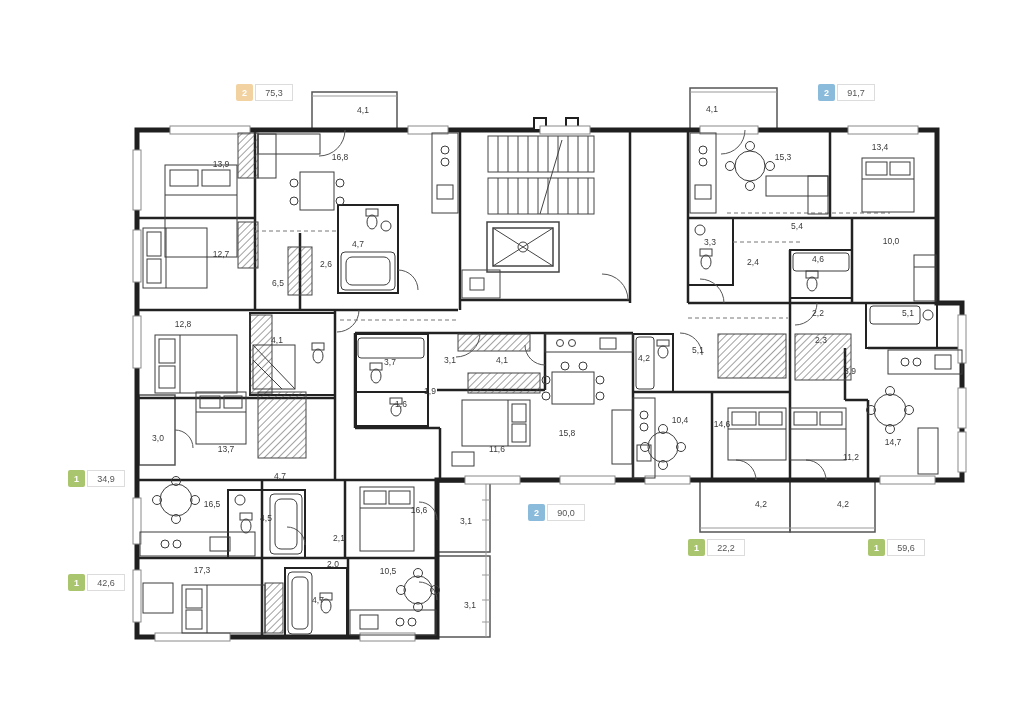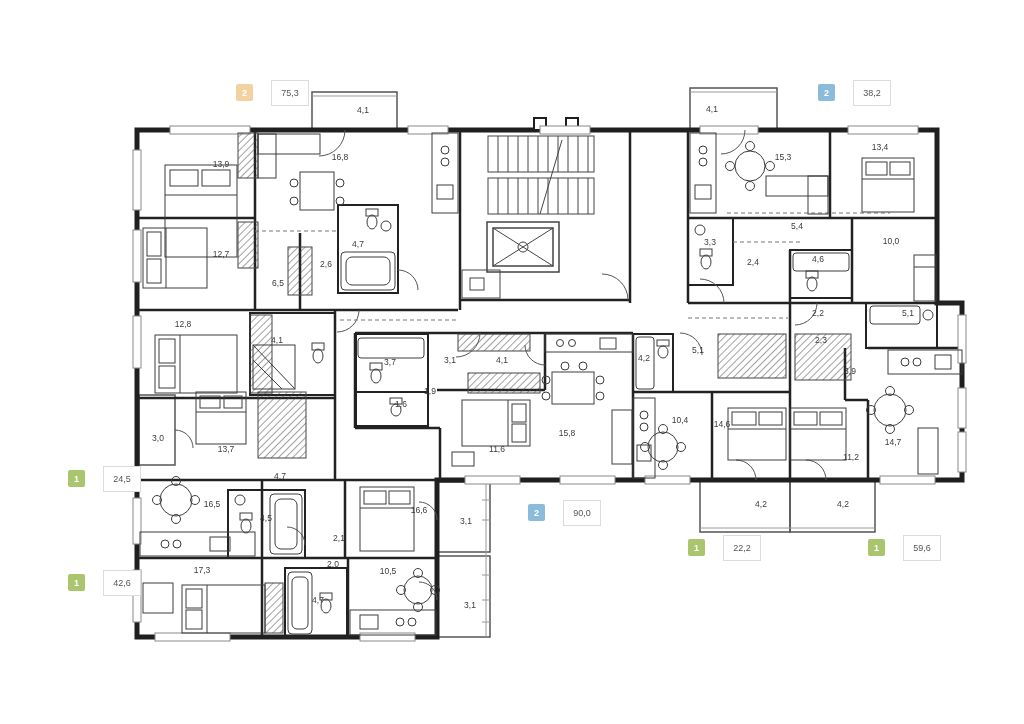--- a/index.html
+++ b/index.html
@@ -4,22 +4,22 @@
 <style>
   html,body{margin:0;padding:0;background:#fff;}
   .plan-wrap{position:relative;width:1024px;height:724px;background:#ffffff;overflow:hidden;
              font-family:"Liberation Sans",sans-serif;}
   svg{position:absolute;left:0;top:0;}
   .room-label{font-family:"Liberation Sans",sans-serif;font-size:8.5px;fill:#3a3a3a;text-anchor:middle;}
   .badge{position:absolute;display:flex;align-items:center;height:17px;
          font-family:"Liberation Sans",sans-serif;font-size:9px;}
   .badge-num{width:17px;height:17px;display:flex;align-items:center;justify-content:center;
              color:#fff;font-weight:bold;border-radius:2px;box-sizing:border-box;}
-  .badge-val{min-width:38px;height:26px;box-sizing:border-box;border:1px solid #dcdcdc;background:#fff;
-             display:flex;align-items:center;justify-content:center;color:#555;margin-left:18px;}
+  .badge-val{min-width:38px;height:17px;box-sizing:border-box;border:1px solid #dcdcdc;background:#fff;
+             display:flex;align-items:center;justify-content:center;color:#555;margin-left:2px;}
 </style>
 </head>
 <body>
 
 <div class="plan-wrap">
 <svg width="1024" height="724" viewBox="0 0 1024 724">
   <defs>
     <pattern id="hatchPat" width="5" height="5" patternUnits="userSpaceOnUse" patternTransform="rotate(45)">
       <line x1="0" y1="0" x2="0" y2="5" stroke="#444" stroke-width="1"></line>
     </pattern>
@@ -477,25 +477,25 @@
       </g>
 </svg>
 
   <div id="badges">
       <div class="badge" style="left: 236px; top: 84px;">
         <span class="badge-num" style="background: rgb(243, 210, 162);">2</span>
         <span class="badge-val">75,3</span>
       </div>
       <div class="badge" style="left: 818px; top: 84px;">
         <span class="badge-num" style="background: rgb(138, 187, 219);">2</span>
-        <span class="badge-val">38,2</span>
+        <span class="badge-val">91,7</span>
       </div>
       <div class="badge" style="left: 68px; top: 470px;">
         <span class="badge-num" style="background: rgb(169, 197, 109);">1</span>
-        <span class="badge-val">24,5</span>
+        <span class="badge-val">34,9</span>
       </div>
       <div class="badge" style="left: 68px; top: 574px;">
         <span class="badge-num" style="background: rgb(169, 197, 109);">1</span>
         <span class="badge-val">42,6</span>
       </div>
       <div class="badge" style="left: 528px; top: 504px;">
         <span class="badge-num" style="background: rgb(138, 187, 219);">2</span>
         <span class="badge-val">90,0</span>
       </div>
       <div class="badge" style="left: 688px; top: 539px;">

